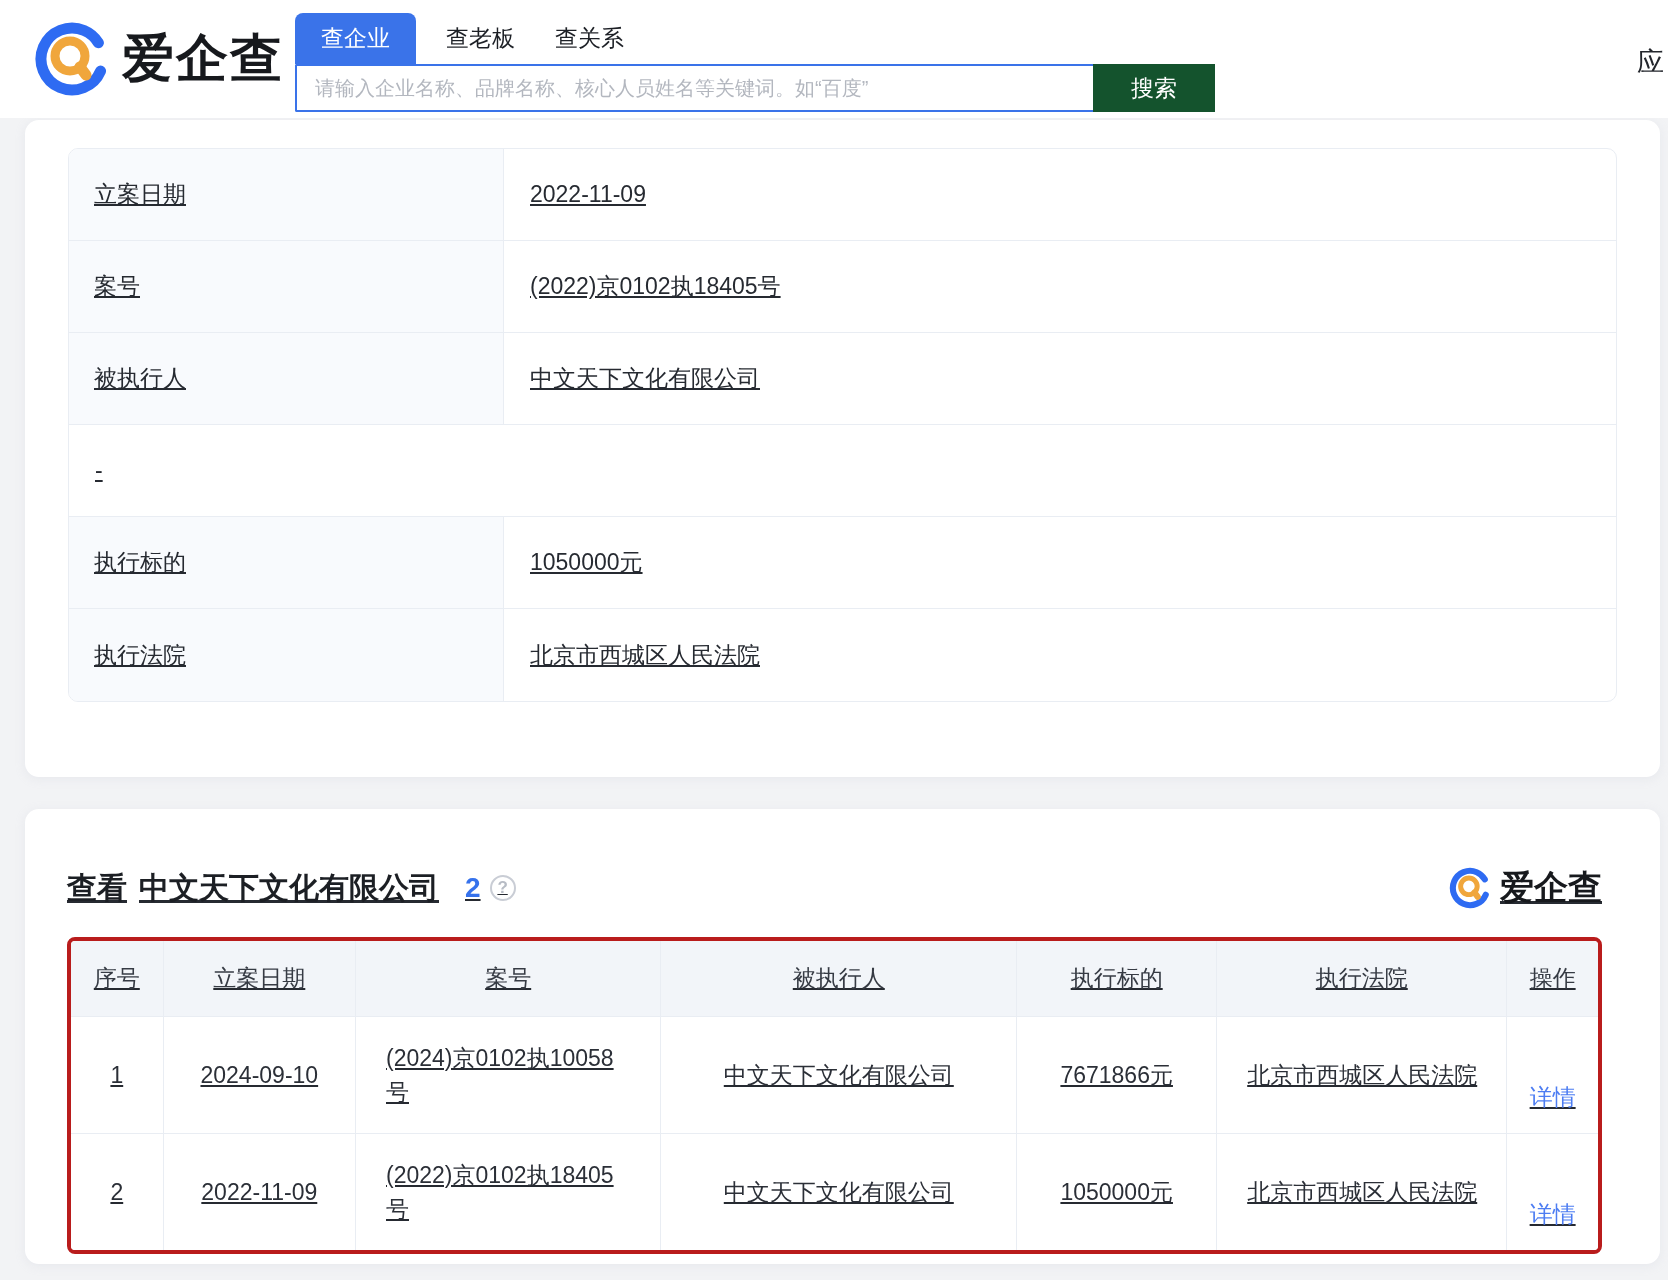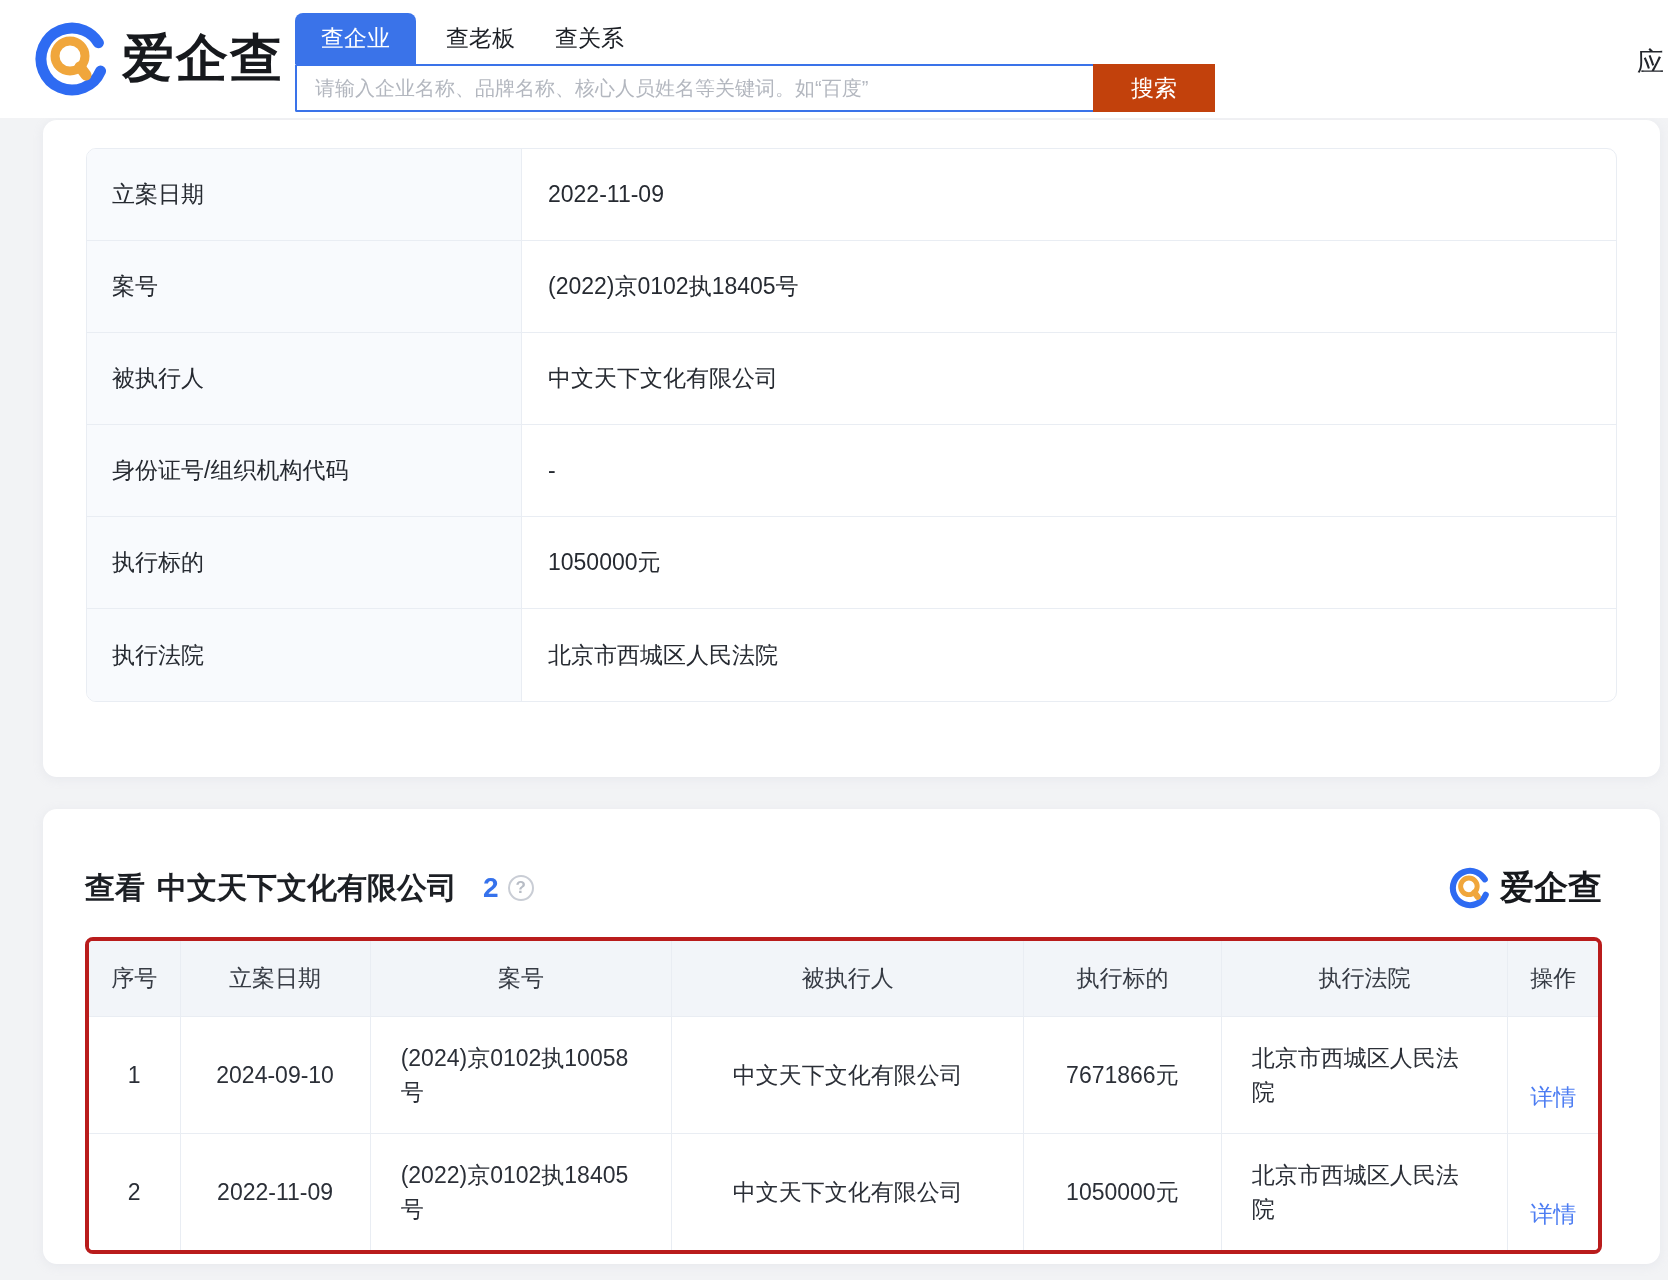--- a/index.html
+++ b/index.html
@@ -14,24 +14,24 @@
   .logo { position: absolute; left: 34px; top: 21px; display: flex; align-items: center; gap: 12px; cursor: pointer; }
   .logo-icon svg { width: 76px; height: 76px; display: block; }
   .logo-text { font-size: 52px; font-weight: 700; color: #17191d; letter-spacing: 2px; }
   .search-wrap { position: absolute; left: 295px; top: 13px; }
   .tabs { display: flex; align-items: flex-start; }
   .tab { font-size: 23px; color: #1d2026; font-weight: 500; padding: 10px 0; margin-right: 40px; cursor: pointer; }
   .tab-active { background: #3a73e9; color: #ffffff; border-radius: 8px 8px 0 0; padding: 10px 26px; margin-right: 30px; }
   .search-row { display: flex; }
   .search-input { width: 798px; height: 48px; border: 2px solid #3a73e9; border-right: none; border-radius: 2px 0 0 2px; padding: 0 18px; font-size: 20px; color: #0f766e; outline: none; font-family: inherit; }
   .search-input::placeholder { color: #b3b7bf; }
-  .search-btn { width: 122px; height: 48px; background: #c2410c; color: #fff; border: none; font-size: 23px; cursor: pointer; font-family: inherit; }
+  .search-btn { width: 122px; height: 48px; background: #14532d; color: #fff; border: none; font-size: 23px; cursor: pointer; font-family: inherit; }
   .top-right { position: absolute; right: 4px; top: 44px; font-size: 27px; color: #23262c; cursor: pointer; }
   
-  .page { padding: 2px 8px 0 43px; }
+  .page { padding: 2px 8px 0 25px; text-decoration: underline; }
   .card { background: #ffffff; border-radius: 14px; box-shadow: 0 2px 10px rgba(200,205,215,0.25); }
   .card1 { padding: 28px 43px 75px 43px; }
   .dtable { border: 1px solid #e9edf3; border-radius: 10px; overflow: hidden; }
   .drow { display: flex; height: 92px; border-bottom: 1px solid #e9edf3; }
   .drow:last-child { border-bottom: none; }
   .dlabel { width: 435px; min-width: 435px; background: #f8fafd; border-right: 1px solid #e9edf3; display: flex; align-items: center; padding-left: 25px; font-size: 23px; color: #262a31; }
   .dvalue { flex: 1; display: flex; align-items: center; padding-left: 26px; font-size: 23px; color: #262a31; }
   .gap { height: 32px; }
   
   .card2 { padding: 56px 58px 10px 42px; }
@@ -95,21 +95,20 @@
       </div>
       <div class="drow">
         <div class="dlabel">案号</div>
         <div class="dvalue">(2022)京0102执18405号</div>
       </div>
       <div class="drow">
         <div class="dlabel">被执行人</div>
         <div class="dvalue">中文天下文化有限公司</div>
       </div>
       <div class="drow">
-        <div class="dlabel">身份证号/组织机构代码</div>
         <div class="dvalue">-</div>
       </div>
       <div class="drow">
         <div class="dlabel">执行标的</div>
         <div class="dvalue">1050000元</div>
       </div>
       <div class="drow">
         <div class="dlabel">执行法院</div>
         <div class="dvalue">北京市西城区人民法院</div>
       </div>

